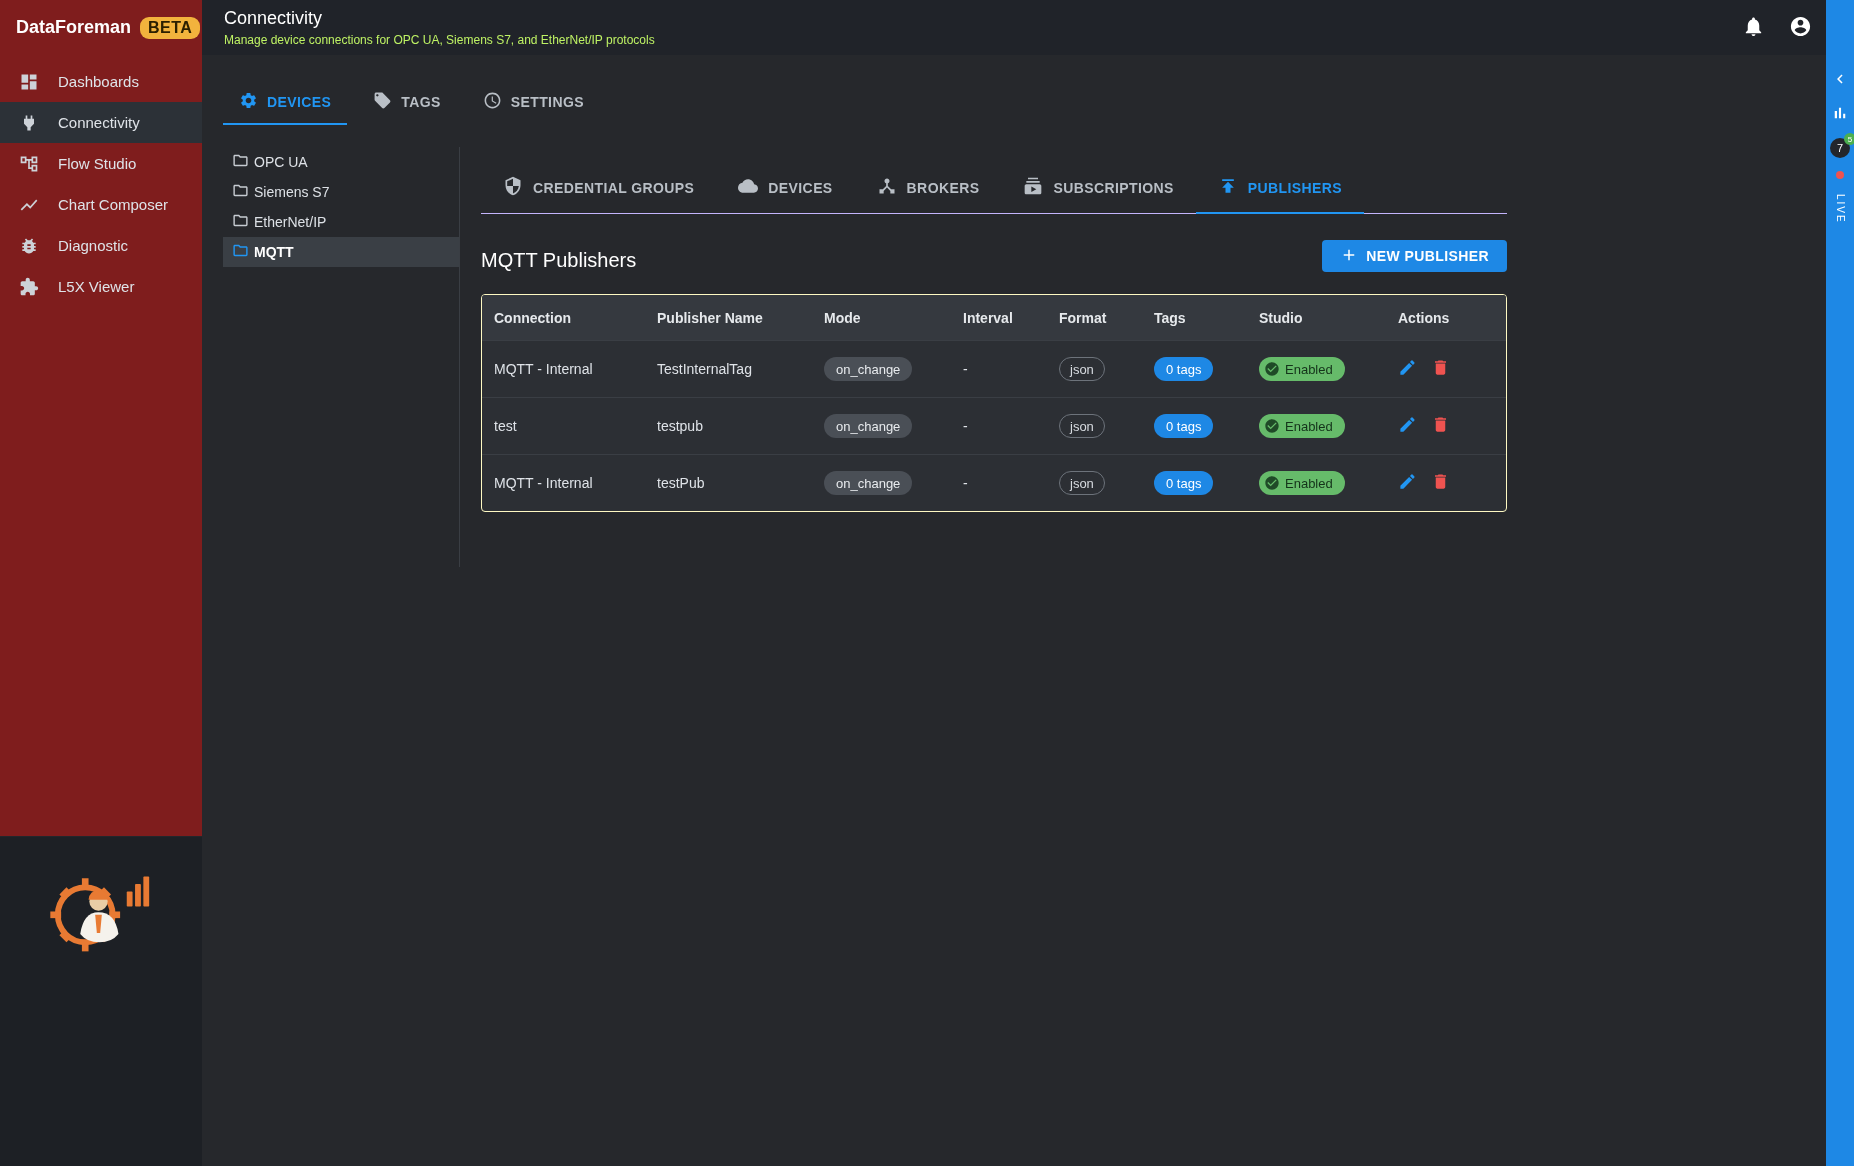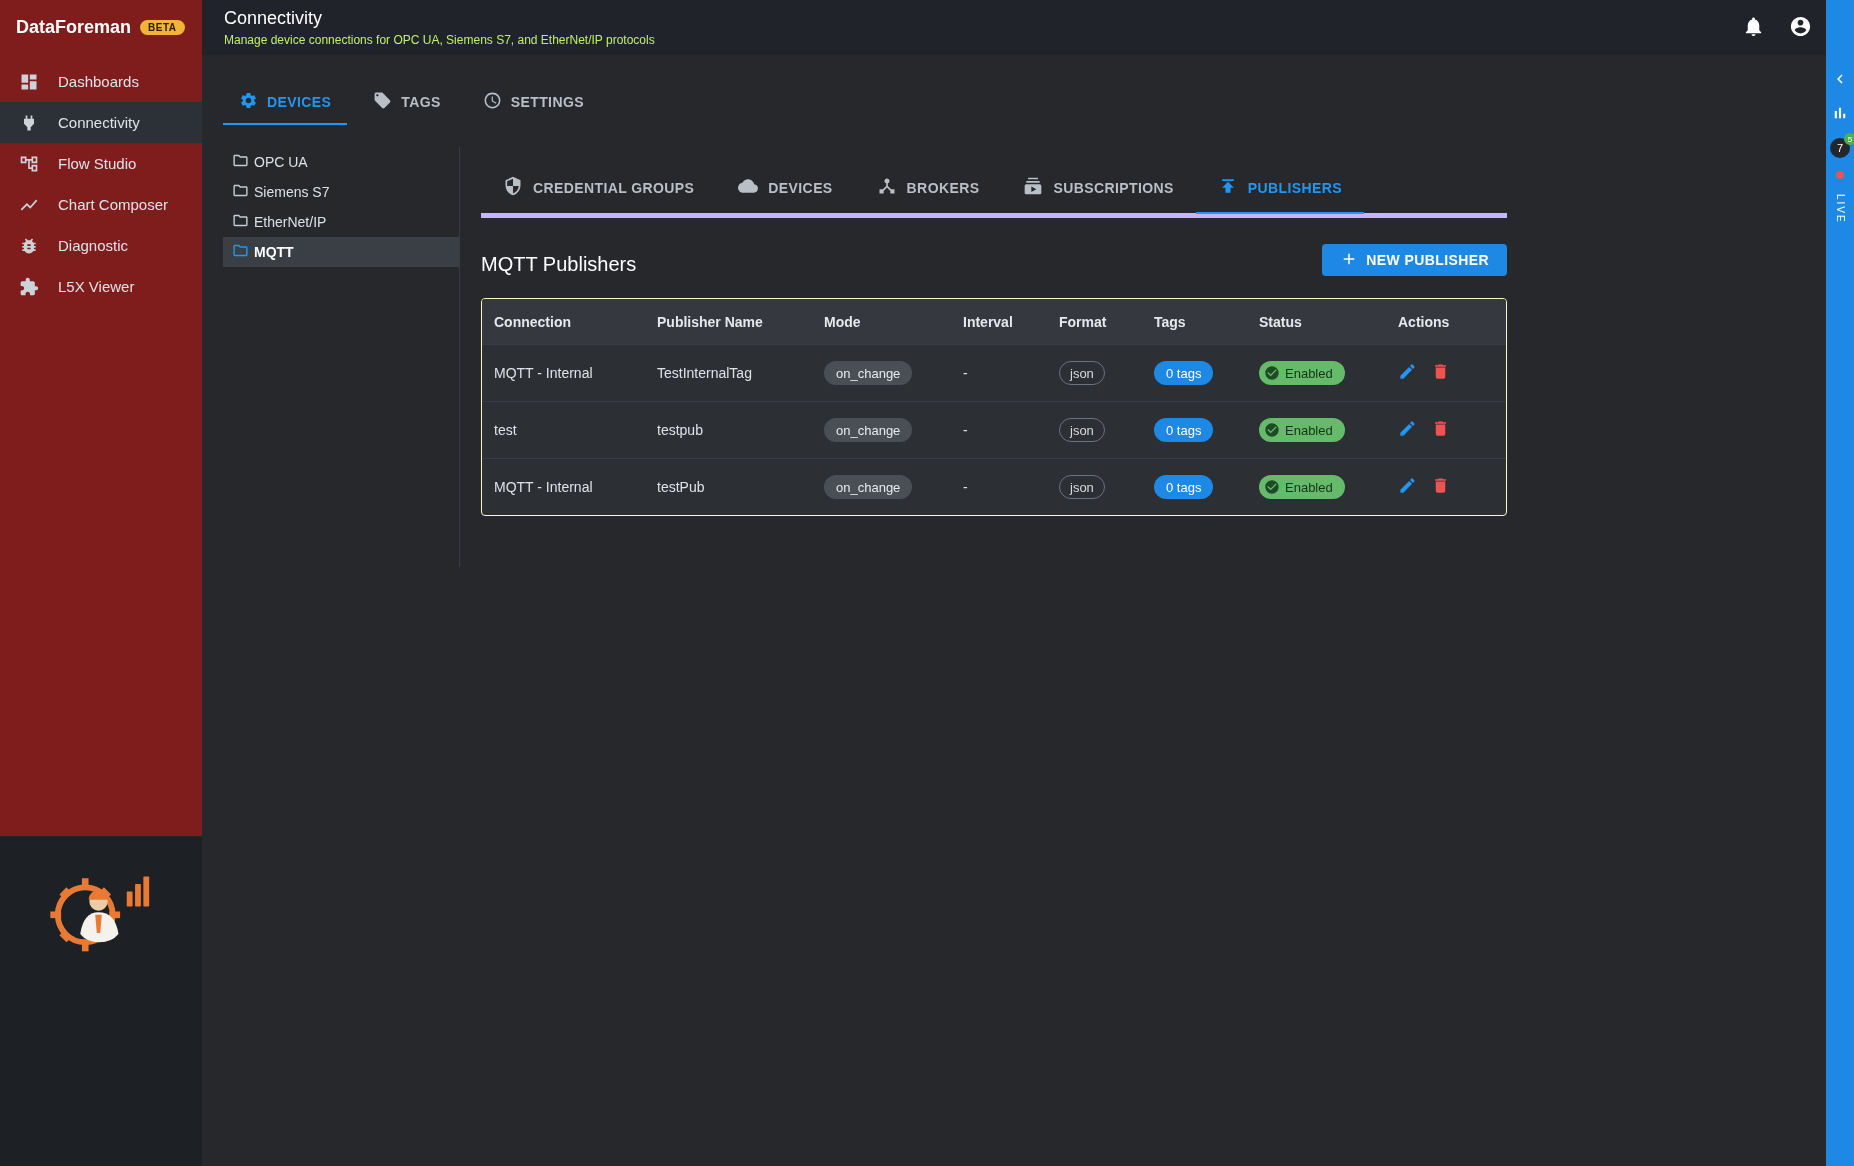--- a/index.html
+++ b/index.html
@@ -5,21 +5,21 @@
   * { box-sizing: border-box; margin: 0; padding: 0; }
   html,body { background:#101114; }
   body { font-family:"Liberation Sans", sans-serif; }
 
   .app { display:flex; width:1854px; height:1166px; background:#26282c; overflow:hidden; position:relative; }
 
   
   .sidebar { width:202px; background:#7f1d1d; display:flex; flex-direction:column; flex-shrink:0; }
   .logo-row { height:55px; display:flex; align-items:center; padding:0 16px; gap:9px; flex-shrink:0; }
   .logo-text { color:#ffffff; font-size:18px; font-weight:bold; }
-  .beta-chip { background:#f2b33d; color:#2b2000; font-size:10px; font-weight:bold; padding:2px 8px; border-radius:9px; letter-spacing:.5px; }
+  .beta-chip { background:#f2b33d; color:#2b2000; font-size:16px; font-weight:bold; padding:2px 8px; border-radius:9px; letter-spacing:.5px; }
   .nav { padding-top:6px; }
   .nav-item { height:41px; display:flex; align-items:center; gap:19px; padding:0 19px; color:#dfe3e8; font-size:15px; cursor:pointer; }
   .nav-item .nav-icon { display:flex; width:20px; height:20px; }
   .nav-item svg { width:20px; height:20px; fill:#cdd2d8; }
   .nav-item.active { background:#2c3137; }
   .sidebar-footer { margin-top:auto; background:#1d2025; height:330px; display:flex; justify-content:center; align-items:flex-start; padding-top:18px; border-top:1px solid #23262b; }
 
   
   .main { flex:1; display:flex; flex-direction:column; min-width:0; }
   .header { height:55px; background:#202329; display:flex; align-items:center; padding:0 14px 0 22px; flex-shrink:0; }
@@ -45,21 +45,21 @@
   .folder-panel { width:237px; min-height:420px; border-right:1px solid #3a3e44; flex-shrink:0; }
   .folder-item { height:30px; display:flex; align-items:center; gap:5px; padding:0 9px; color:#dde1e6; font-size:14px; cursor:pointer; }
   .folder-item svg { width:17px; height:17px; fill:#c6cbd1; }
   .folder-item.selected { background:#3a3f45; font-weight:bold; color:#ffffff; }
   .folder-item.selected svg { fill:#2196f3; }
 
   
   .pane { flex:1; padding-left:21px; min-width:0; }
   .pane-inner { width:1026px; }
 
-  .subtabs { display:flex; border-bottom:5px solid #c4b5fd; margin-top:14px; margin-bottom:26px; }
+  .subtabs { display:flex; border-bottom:1px solid #c4b5fd; margin-top:14px; margin-bottom:26px; }
   .subtab { display:flex; align-items:center; gap:10px; padding:15px 22px 13px; color:#b9bfc6; font-size:14px; font-weight:bold; letter-spacing:.4px; border-bottom:2px solid transparent; margin-bottom:-1px; cursor:pointer; white-space:nowrap; }
   .subtab svg { width:20px; height:20px; fill:#b9bfc6; }
   .subtab.active { color:#2196f3; border-bottom-color:#2196f3; }
   .subtab.active svg { fill:#2196f3; }
 
   .section-head { display:flex; align-items:flex-end; justify-content:space-between; margin-bottom:22px; }
   .section-title { color:#ffffff; font-size:20px; font-weight:500; }
   .btn-primary { display:flex; align-items:center; gap:8px; background:#1e88e5; color:#ffffff; font-size:14px; font-weight:bold; letter-spacing:.4px; border:none; border-radius:4px; padding:8px 18px; height:32px; cursor:pointer; font-family:inherit; }
   .btn-primary svg { width:18px; height:18px; fill:#ffffff; }
 
@@ -330,21 +330,21 @@
             </div>
 
             <div class="table">
               <div class="trow thead">
                 <div class="cell">Connection</div>
                 <div class="cell">Publisher Name</div>
                 <div class="cell">Mode</div>
                 <div class="cell">Interval</div>
                 <div class="cell">Format</div>
                 <div class="cell">Tags</div>
-                <div class="cell">Status</div>
+                <div class="cell">Studio</div>
                 <div class="cell">Actions</div>
               </div>
 
               <div class="tbody">
 
                 <div class="trow">
                   <div class="cell">MQTT - Internal</div>
                   <div class="cell">TestInternalTag</div>
                   <div class="cell"><span class="chip chip-mode">on_change</span></div>
                   <div class="cell">-</div>

